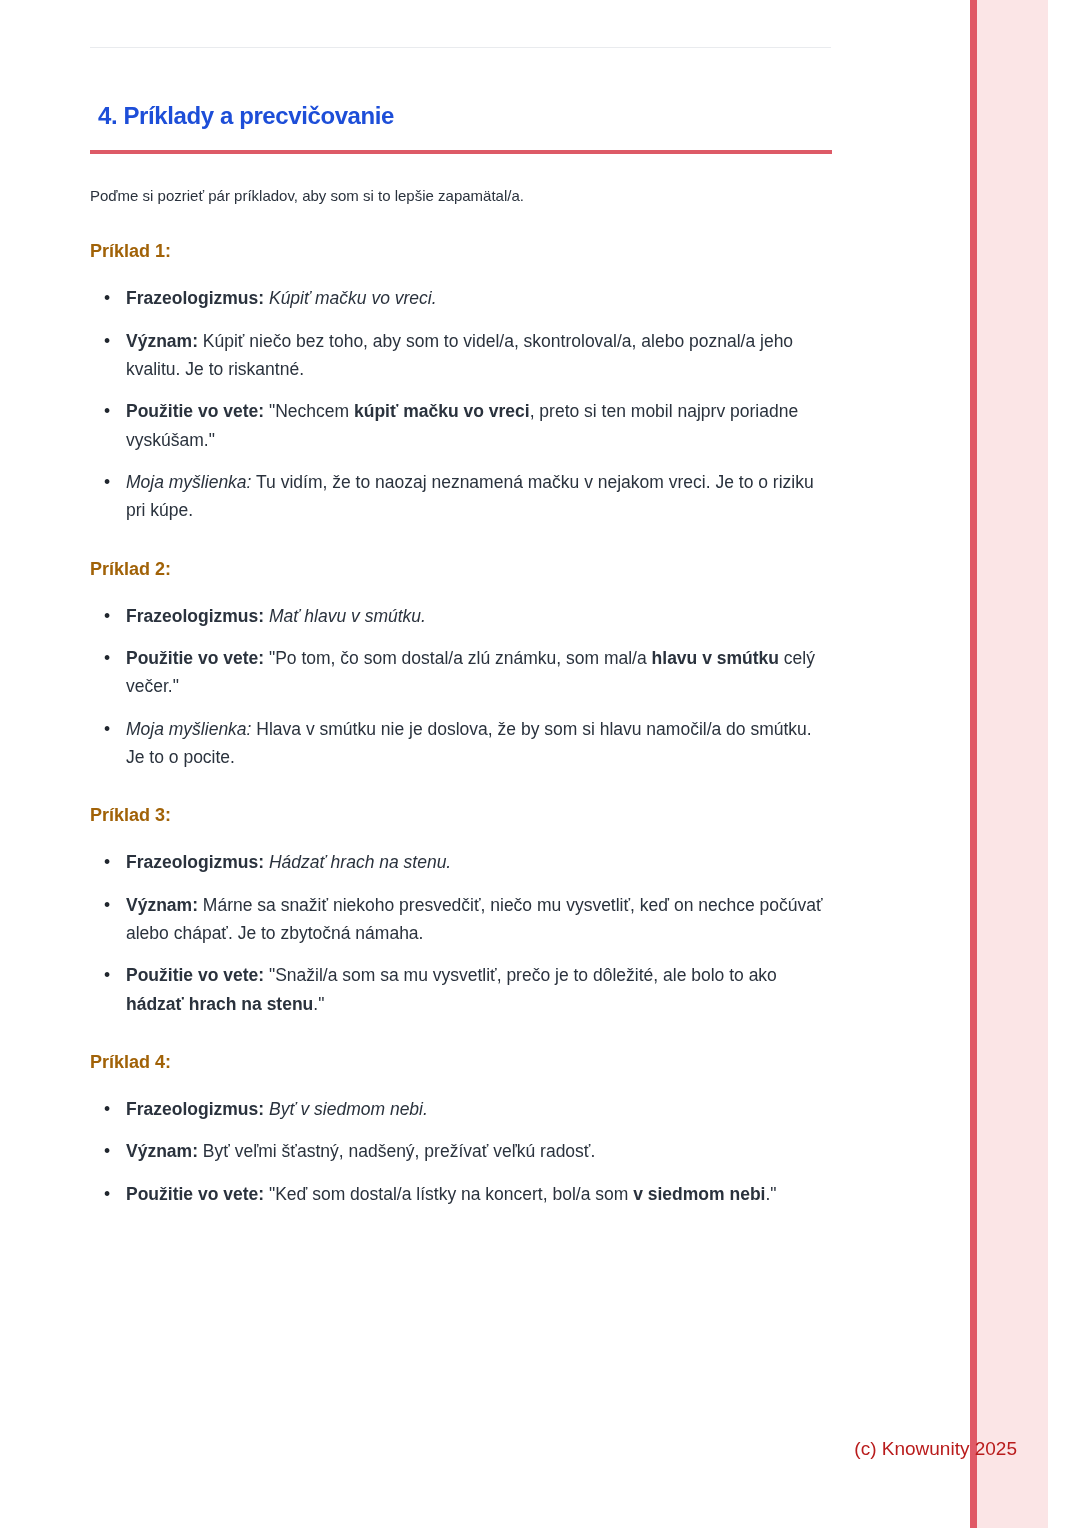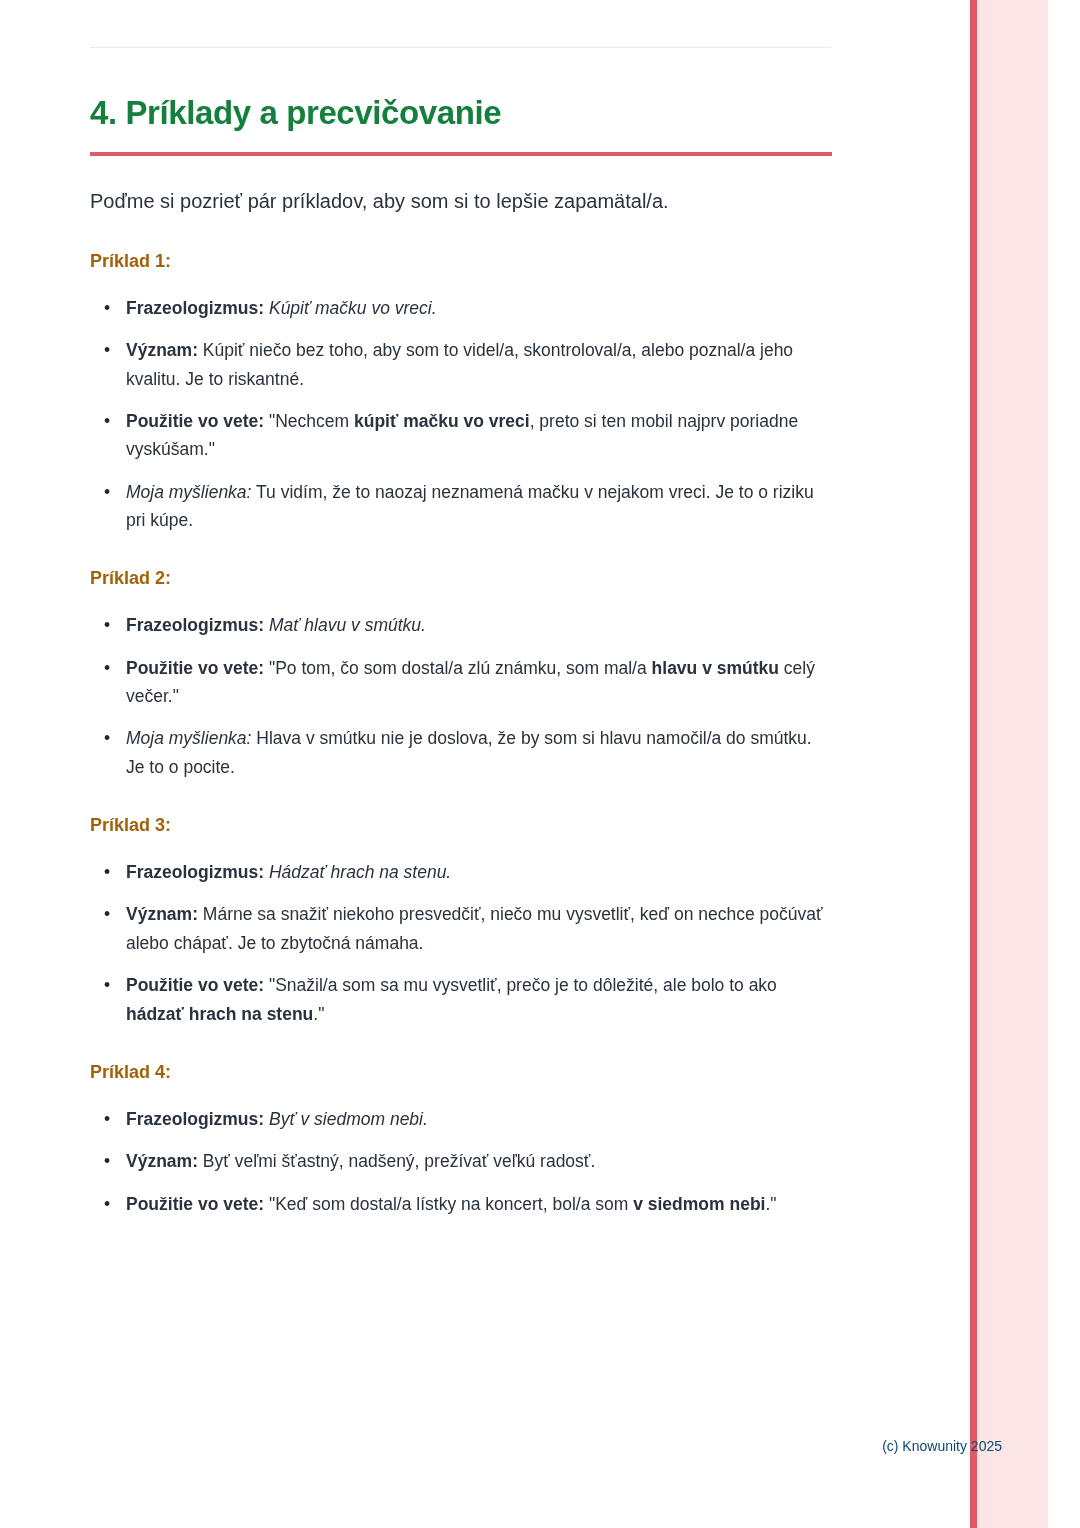--- a/index.html
+++ b/index.html
@@ -10,28 +10,28 @@
     color:#262f3a;
   }
   .top-divider {
     position:absolute; left:90px; top:47px; width:741px; height:1px;
     background:#e9ebee;
   }
   .content {
     position:absolute; left:90px; top:94px; width:742px;
   }
   .page-title {
-    margin:0; font-size:33px; font-weight:700; letter-spacing:-0.4px;
-    color:#15803d;
+    margin:8px; font-size:24px; font-weight:700; letter-spacing:-0.4px;
+    color:#1d4ed8;
   }
   .title-rule {
     height:4px; background:#dd5a67; border:none; margin:20px 0 0 0;
   }
   .intro {
-    margin:30px 0 0; font-size:20px; line-height:1.55; color:#2a323d;
+    margin:30px 0 0; font-size:15px; line-height:1.55; color:#2a323d;
   }
   .example-label {
     font-size:18px; font-weight:700; margin:34px 0 0; color:#a16207;
   }
   .example-list {
     list-style:none; margin:22px 0 0; padding:0 0 0 36px;
   }
   .example-list li {
     position:relative; margin:8px 0 14px; font-size:17.5px; line-height:1.62;
     color:#2a323d;
@@ -44,22 +44,22 @@
   .normal { font-weight:400; font-style:normal; }
   .accent-line {
     position:absolute; top:0; bottom:0; left:970px; width:7px;
     background:#e05966;
   }
   .accent-band {
     position:absolute; top:0; bottom:0; left:977px; width:71px;
     background:#fbe5e6;
   }
   .footer-credit {
-    position:absolute; top:1438px; right:78px; z-index:2;
-    font-size:14px; color:#0c4a6e;
+    position:absolute; top:1438px; right:63px; z-index:2;
+    font-size:19px; color:#b91c1c;
   }
 </style>
 </head>
 <body>
 
 <div class="top-divider"></div>
 
 <div class="content">
   <h1 class="page-title">4. Príklady a precvičovanie</h1>
   <div class="title-rule"></div>

